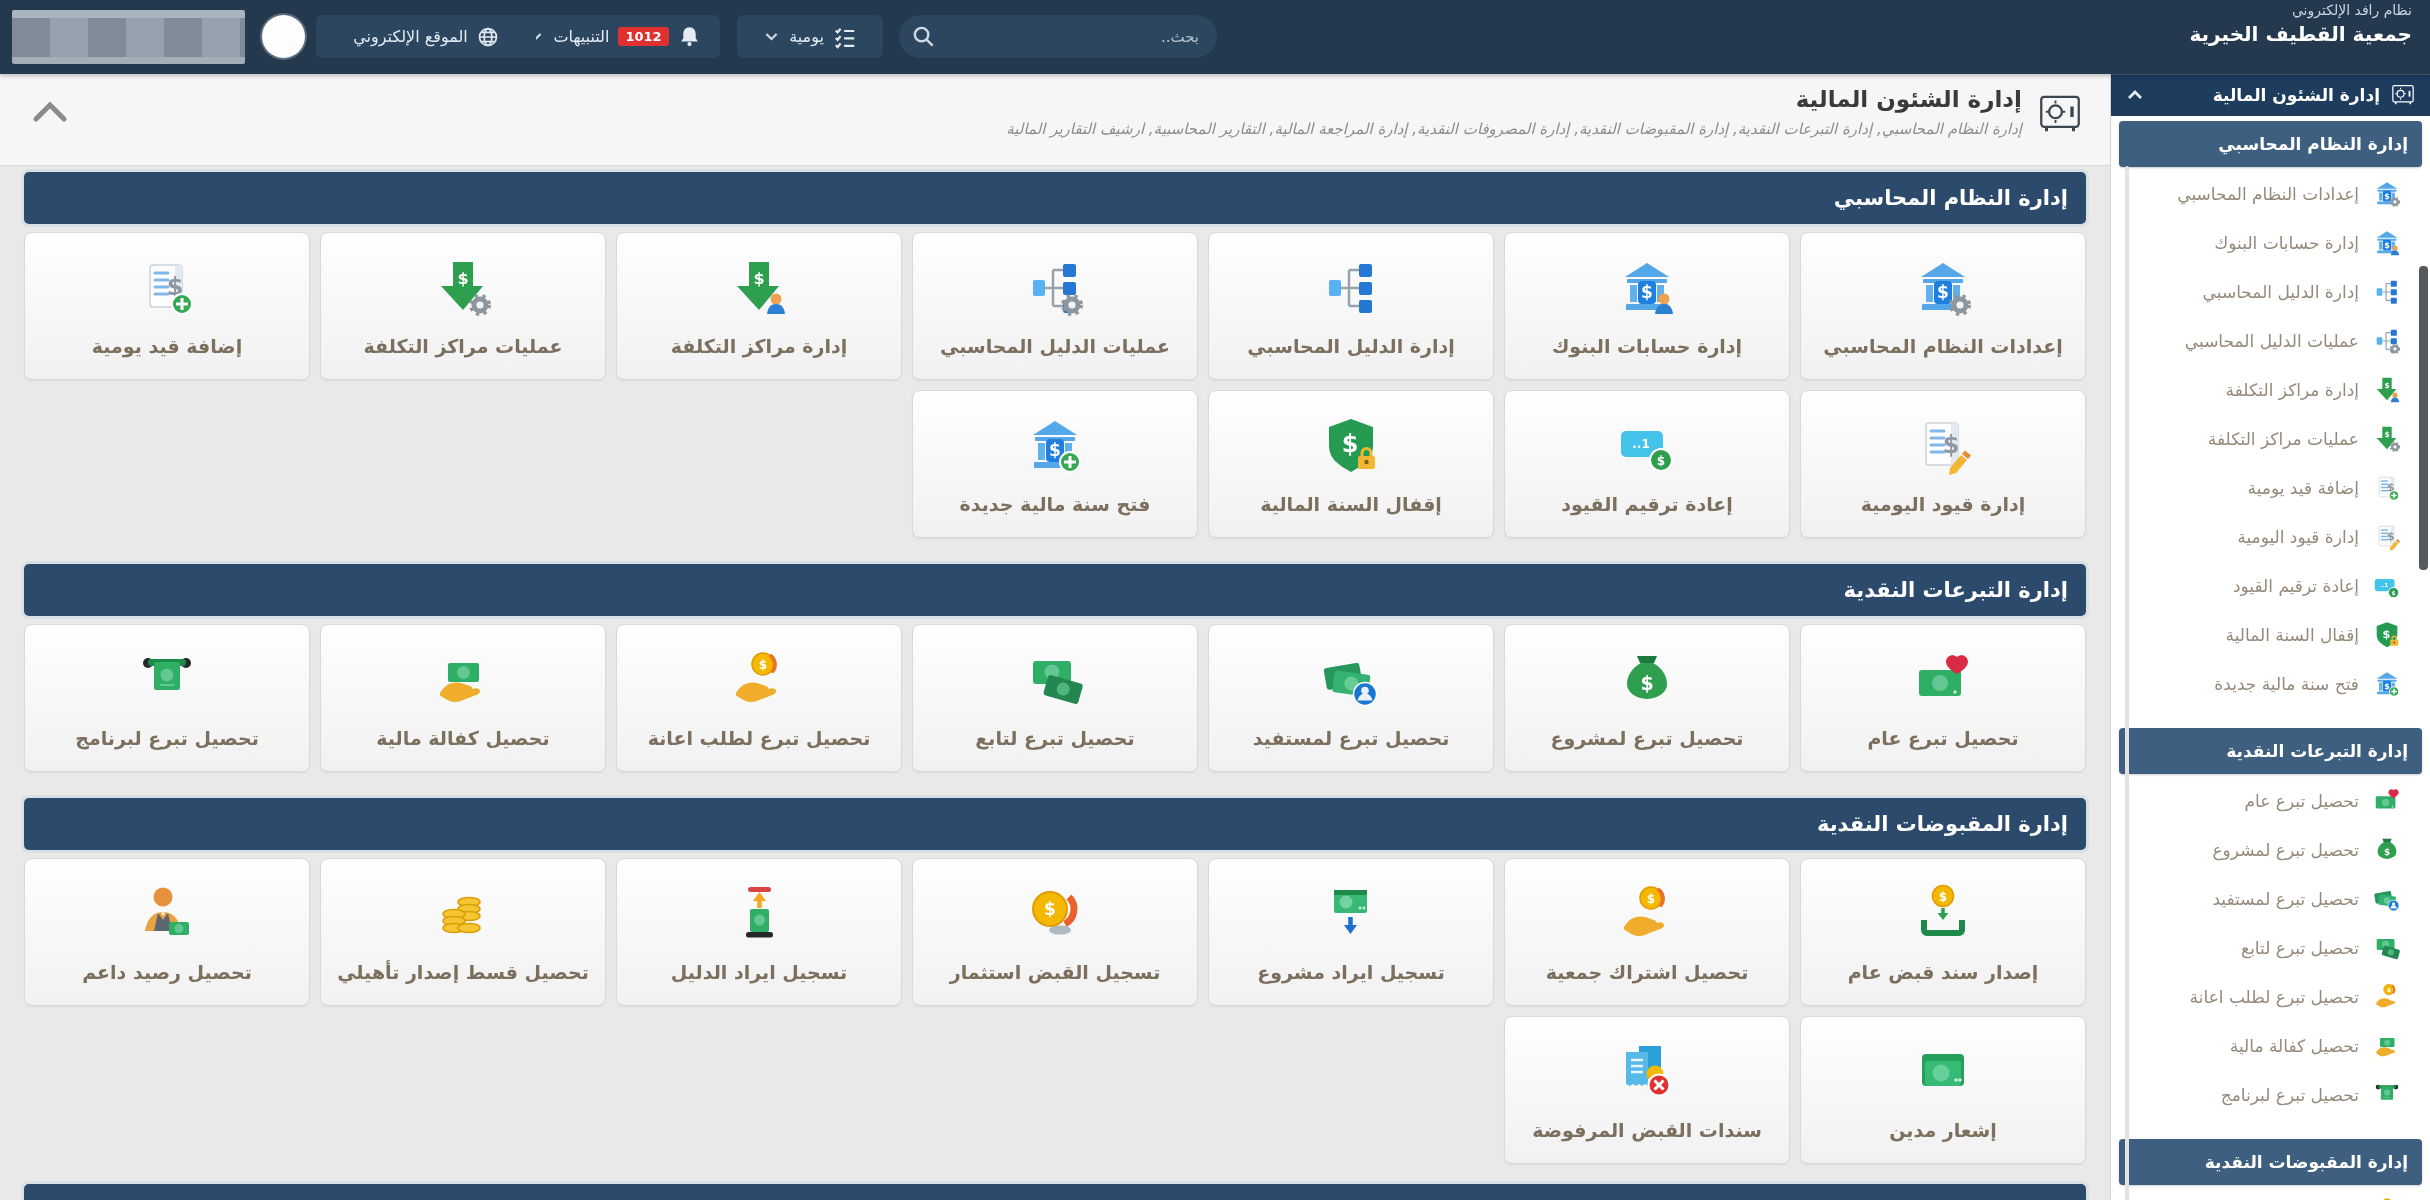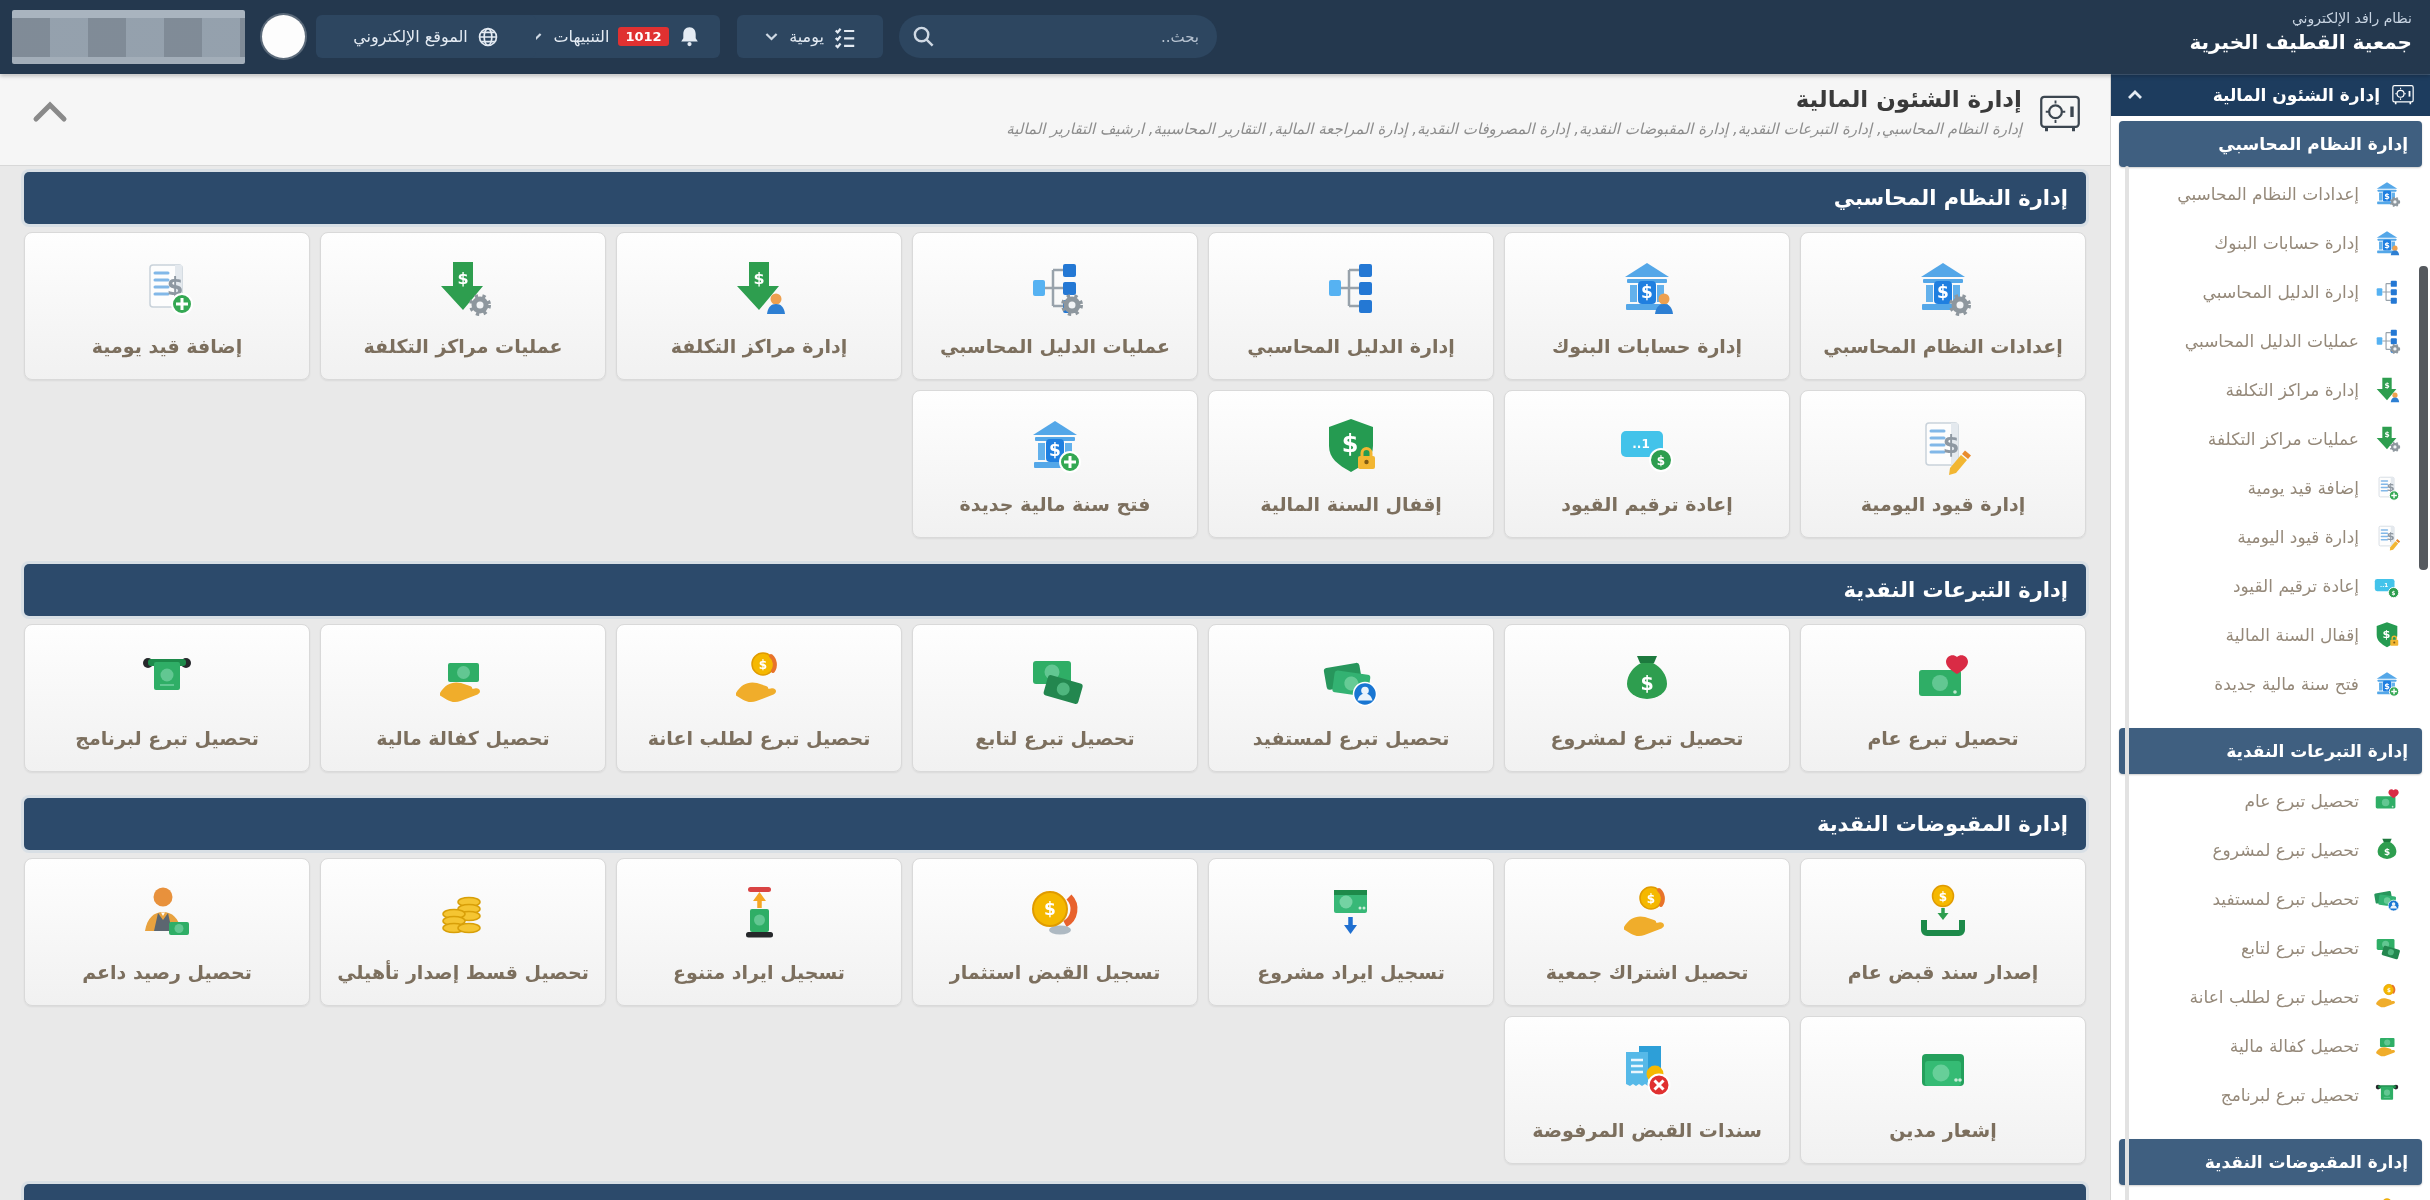--- a/index.html
+++ b/index.html
@@ -9,21 +9,21 @@
     background:#e9e9e9;
     direction:rtl;
     position:relative;
   }
   
   .topbar{
     position:absolute; top:0; left:0; width:2430px; height:74px;
     background:#24384e; z-index:30;
     box-shadow:0 1px 0 rgba(255,255,255,.15), 0 2px 4px rgba(0,0,0,.25);
   }
-  .brand{ position:absolute; right:18px; top:10px; text-align:right; color:#fff; }
+  .brand{ position:absolute; right:18px; top:2px; text-align:right; color:#fff; }
   .brand .l1{ font-size:14px; color:#c8d4e2; margin-bottom:4px; }
   .brand .l2{ font-size:20px; font-weight:bold;margin-left:24px; }
   .tb-btn{
     position:absolute; top:15px; height:43px; background:#2d4660; border:none;
     border-radius:6px; color:#e4ebf3; display:flex; align-items:center;
     justify-content:center; gap:9px; font-size:16px; cursor:pointer;
     font-family:inherit;
   }
   .search-wrap{ position:absolute; left:899px; top:15px; width:318px; height:43px; }
   .search-input{
@@ -784,21 +784,21 @@
           <span class="icn" style="width:64px;height:64px;flex:0 0 64px">
             <svg viewBox="0 0 64 64">
               <rect x="19" y="50" width="27" height="5.5" rx="2.5" fill="#26282b"></rect>
               <rect x="23" y="27" width="19" height="23" rx="2" fill="#2fae66"></rect>
               <circle cx="32.5" cy="38" r="5.5" fill="#62c792"></circle>
               <path d="M32.5 26 v-9" stroke="#f5a623" stroke-width="4.5"></path>
               <path d="M26 19 l6.5 -9 6.5 9 z" fill="#f5a623"></path>
               <rect x="21" y="5" width="23" height="5" rx="2.5" fill="#d94343"></rect>
             </svg>
           </span>
-          <div class="card-label">تسجيل ايراد متنوع</div>
+          <div class="card-label">تسجيل ايراد الدليل</div>
         </div>
         <div class="card">
           <span class="icn" style="width:64px;height:64px;flex:0 0 64px">
             <svg viewBox="0 0 64 64">
               <g fill="#f5c532" stroke="#d89f08" stroke-width="1.5">
                 <ellipse cx="38" cy="20" rx="11" ry="4.5"></ellipse>
                 <ellipse cx="38" cy="27" rx="11" ry="4.5"></ellipse>
                 <ellipse cx="38" cy="34" rx="11" ry="4.5"></ellipse>
                 <ellipse cx="23" cy="32" rx="11" ry="4.5"></ellipse>
                 <ellipse cx="23" cy="39" rx="11" ry="4.5"></ellipse>

